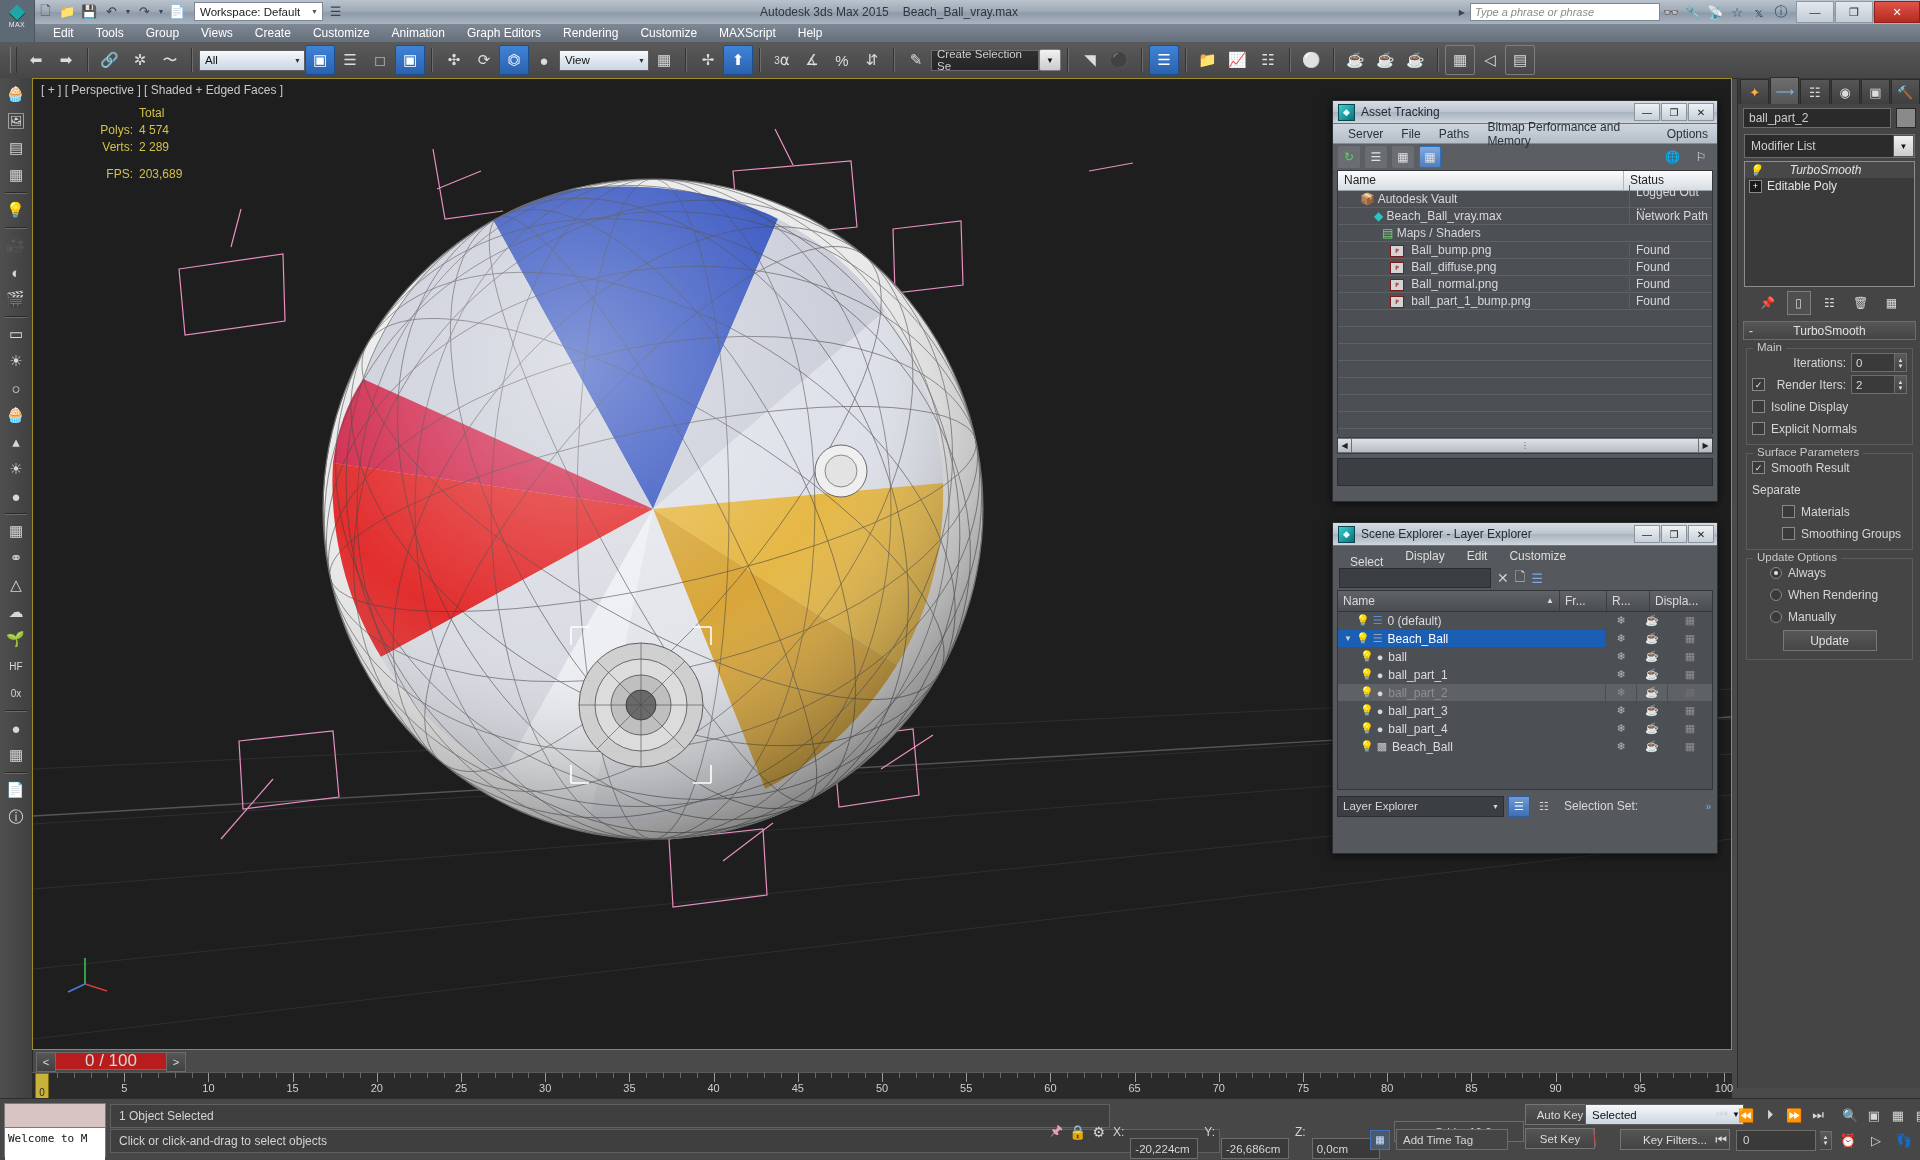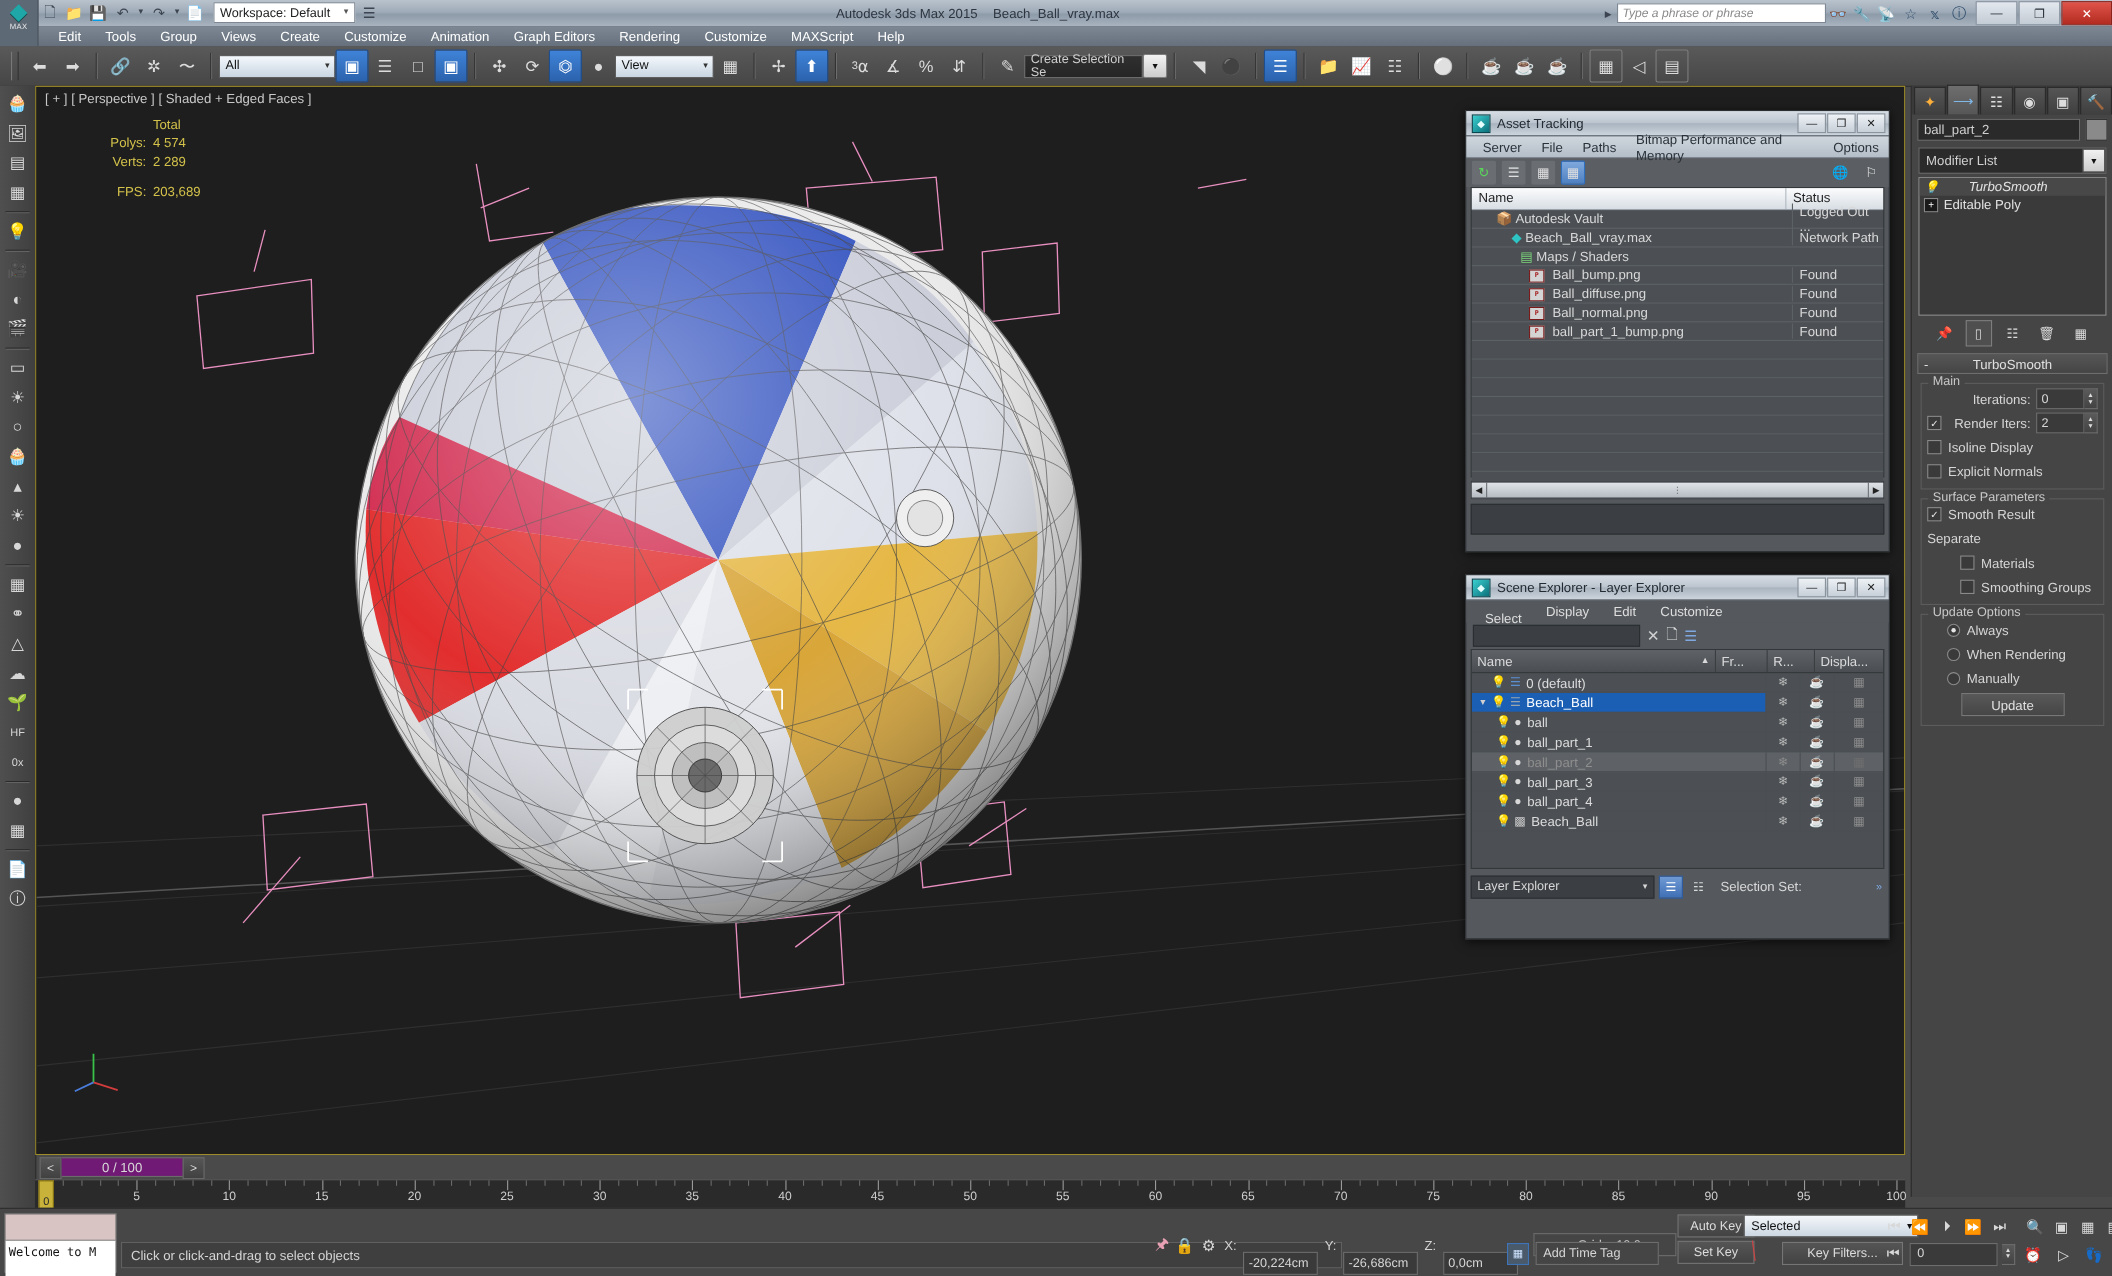--- a/index.html
+++ b/index.html
@@ -157,22 +157,22 @@
   .rbx{width:10px;height:10px;border-radius:50%;background:#3a3a3a;border:1px solid #8a8a8a;
     margin-right:6px;display:inline-flex;align-items:center;justify-content:center;flex:none;}
   .rbx i{width:4px;height:4px;border-radius:50%;background:#e4e4e4;display:block;}
   .updbtn{margin:4px auto 2px auto;width:92px;height:19px;background:linear-gradient(to bottom,#585858,#464646);
     border:1px solid #777;display:flex;align-items:center;justify-content:center;font-size:12px;color:#e0e0e0;}
 
   
   .timefield{position:absolute;left:36px;top:1052px;width:150px;height:18px;display:flex;}
   .tfbtn{width:18px;height:18px;background:linear-gradient(to bottom,#565656,#414141);
     border:1px solid #6b6b6b;display:flex;align-items:center;justify-content:center;font-size:11px;color:#ddd;}
-  .tfmid{flex:1;background:#701a75;border:1px solid #6b6b6b;border-left:none;border-right:none;
-    display:flex;align-items:center;justify-content:center;font-size:12px;color:#d8d8d8;}
+  .tfmid{flex:1;background:#b91c1c;border:1px solid #6b6b6b;border-left:none;border-right:none;
+    display:flex;align-items:center;justify-content:center;font-size:17px;color:#d8d8d8;}
   .trackbar{position:absolute;left:32px;top:1072px;width:1700px;height:26px;
     background:#2a2a2a;border-top:1px solid #5a5a5a;}
   .tick{position:absolute;top:0;width:1px;height:8px;background:#8a8a8a;}
   .tnum{position:absolute;top:9px;font-size:11px;color:#cfcfcf;transform:translateX(-50%);}
   .playhead{position:absolute;left:0px;top:0;width:12px;height:24px;background:#c9b23a;
     border:1px solid #7d6c12;display:flex;align-items:flex-end;justify-content:center;
     font-size:10px;color:#2a2a2a;}
   .tbleft{position:absolute;left:34px;top:1072px;width:46px;height:26px;background:#3f3f3f;
     display:flex;align-items:center;justify-content:center;font-size:14px;color:#d0d0d0;}
   .statusbar{position:absolute;left:0;top:1098px;width:1920px;height:62px;background:#474747;border-top:1px solid #2d2d2d;}
@@ -1016,20 +1016,21 @@
     <div class="playhead" id="playhead" style="left: 3px;">
       <span>0</span>
     </div>
   </div>
 
   <div class="statusbar">
     <div class="mxlisten">
       <div class="pink"></div>
       <div class="wt">Welcome to M</div>
     </div>
+    <div class="stxt" style="top:5px;">1 Object Selected</div>
     <div class="stxt" style="top:30px;width:1100px;">Click or click-and-drag to select objects</div>
 
     <div class="sbgrp" style="left:1050px;top:5px;gap:6px;">
       <span style="font-size:14px;color:#e8a0b4;">🖈</span>
       <span style="font-size:14px;color:#d8c06a;">🔒</span>
       <span style="font-size:14px;color:#d8d8d8;">⚙</span>
       <span style="font-size:12px;color:#d4d4d4;margin-left:2px;">X:</span>
       <span class="coordfld">-20,224cm</span>
       <span style="font-size:12px;color:#d4d4d4;">Y:</span>
       <span class="coordfld">-26,686cm</span>

